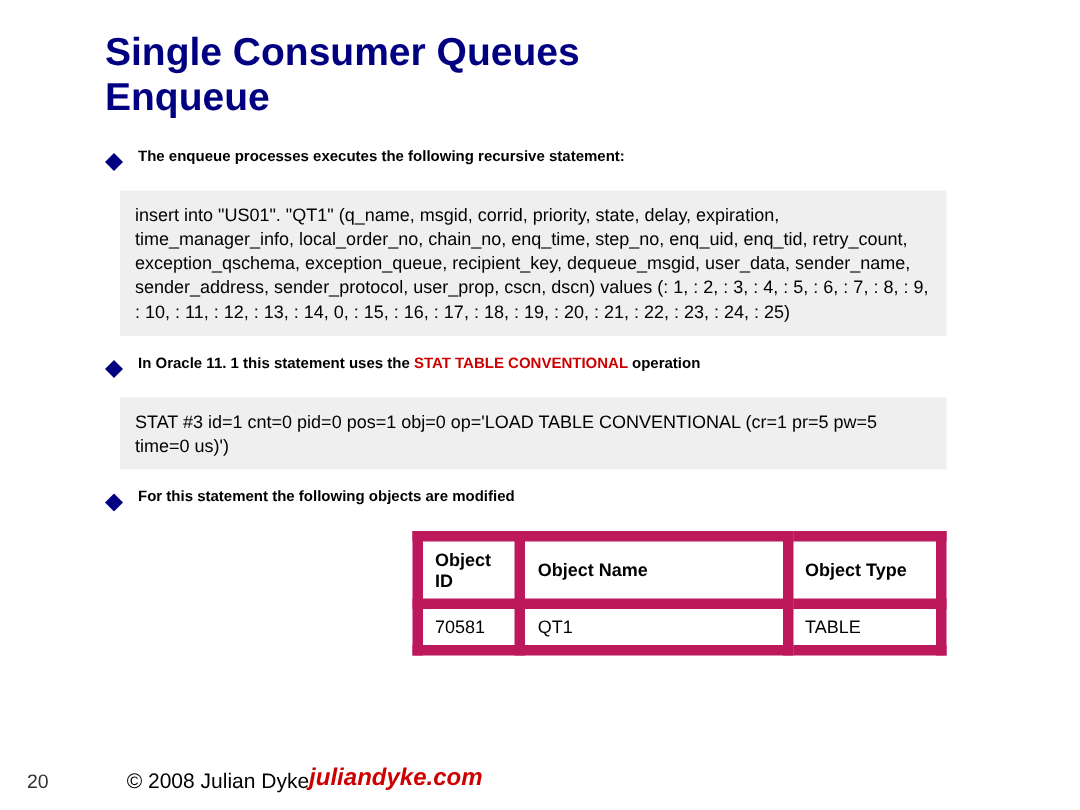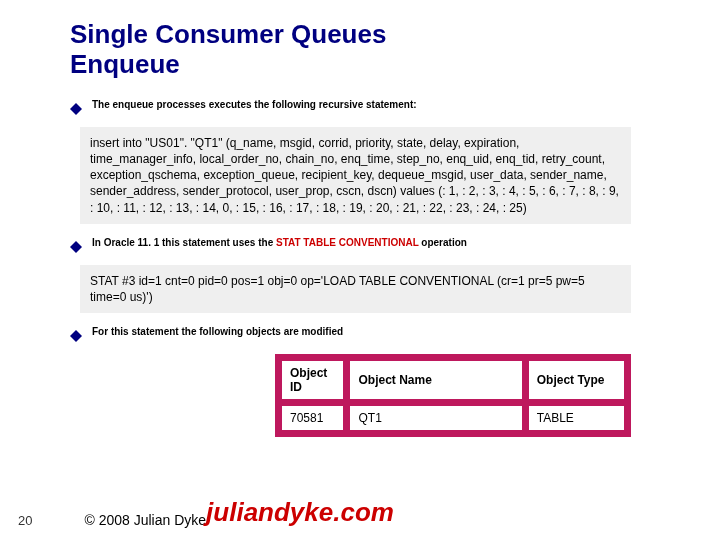--- a/index.html
+++ b/index.html
@@ -15,21 +15,21 @@
   .objtable th, .objtable td { border: 7px solid #be185d; font-size: 12px; padding: 5px 8px; text-align: left; vertical-align: middle; }
   .objtable th { font-weight: bold; }
   .objtable td { font-weight: normal; }
   .col-id { width: 70px; }
   .col-name { width: 200px; }
   .col-type { width: 110px; }
   .footer { position: absolute; left: 0; right: 0; bottom: 12px; width: 720px; padding: 0 14px 0 18px; display: flex; align-items: flex-end; justify-content: flex-start; }
   .pagenum { font-size: 13px; color: #333; margin-right: 10px; }
   .copyright { font-size: 14px; color: #000; margin-left: 42px; }
   .footer-left { display: flex; align-items: baseline; }
-  .site { color: #cc0000; font-size: 26px; font-weight: bold; font-style: italic; }
+  .site { color: #cc0000; font-size: 16px; font-weight: bold; font-style: italic; }
 </style>
 </head>
 <body>
 
 <div class="slide">
 
   <div class="title">
     <span>Single Consumer Queues</span><br>
     <span>Enqueue</span>
   </div>

